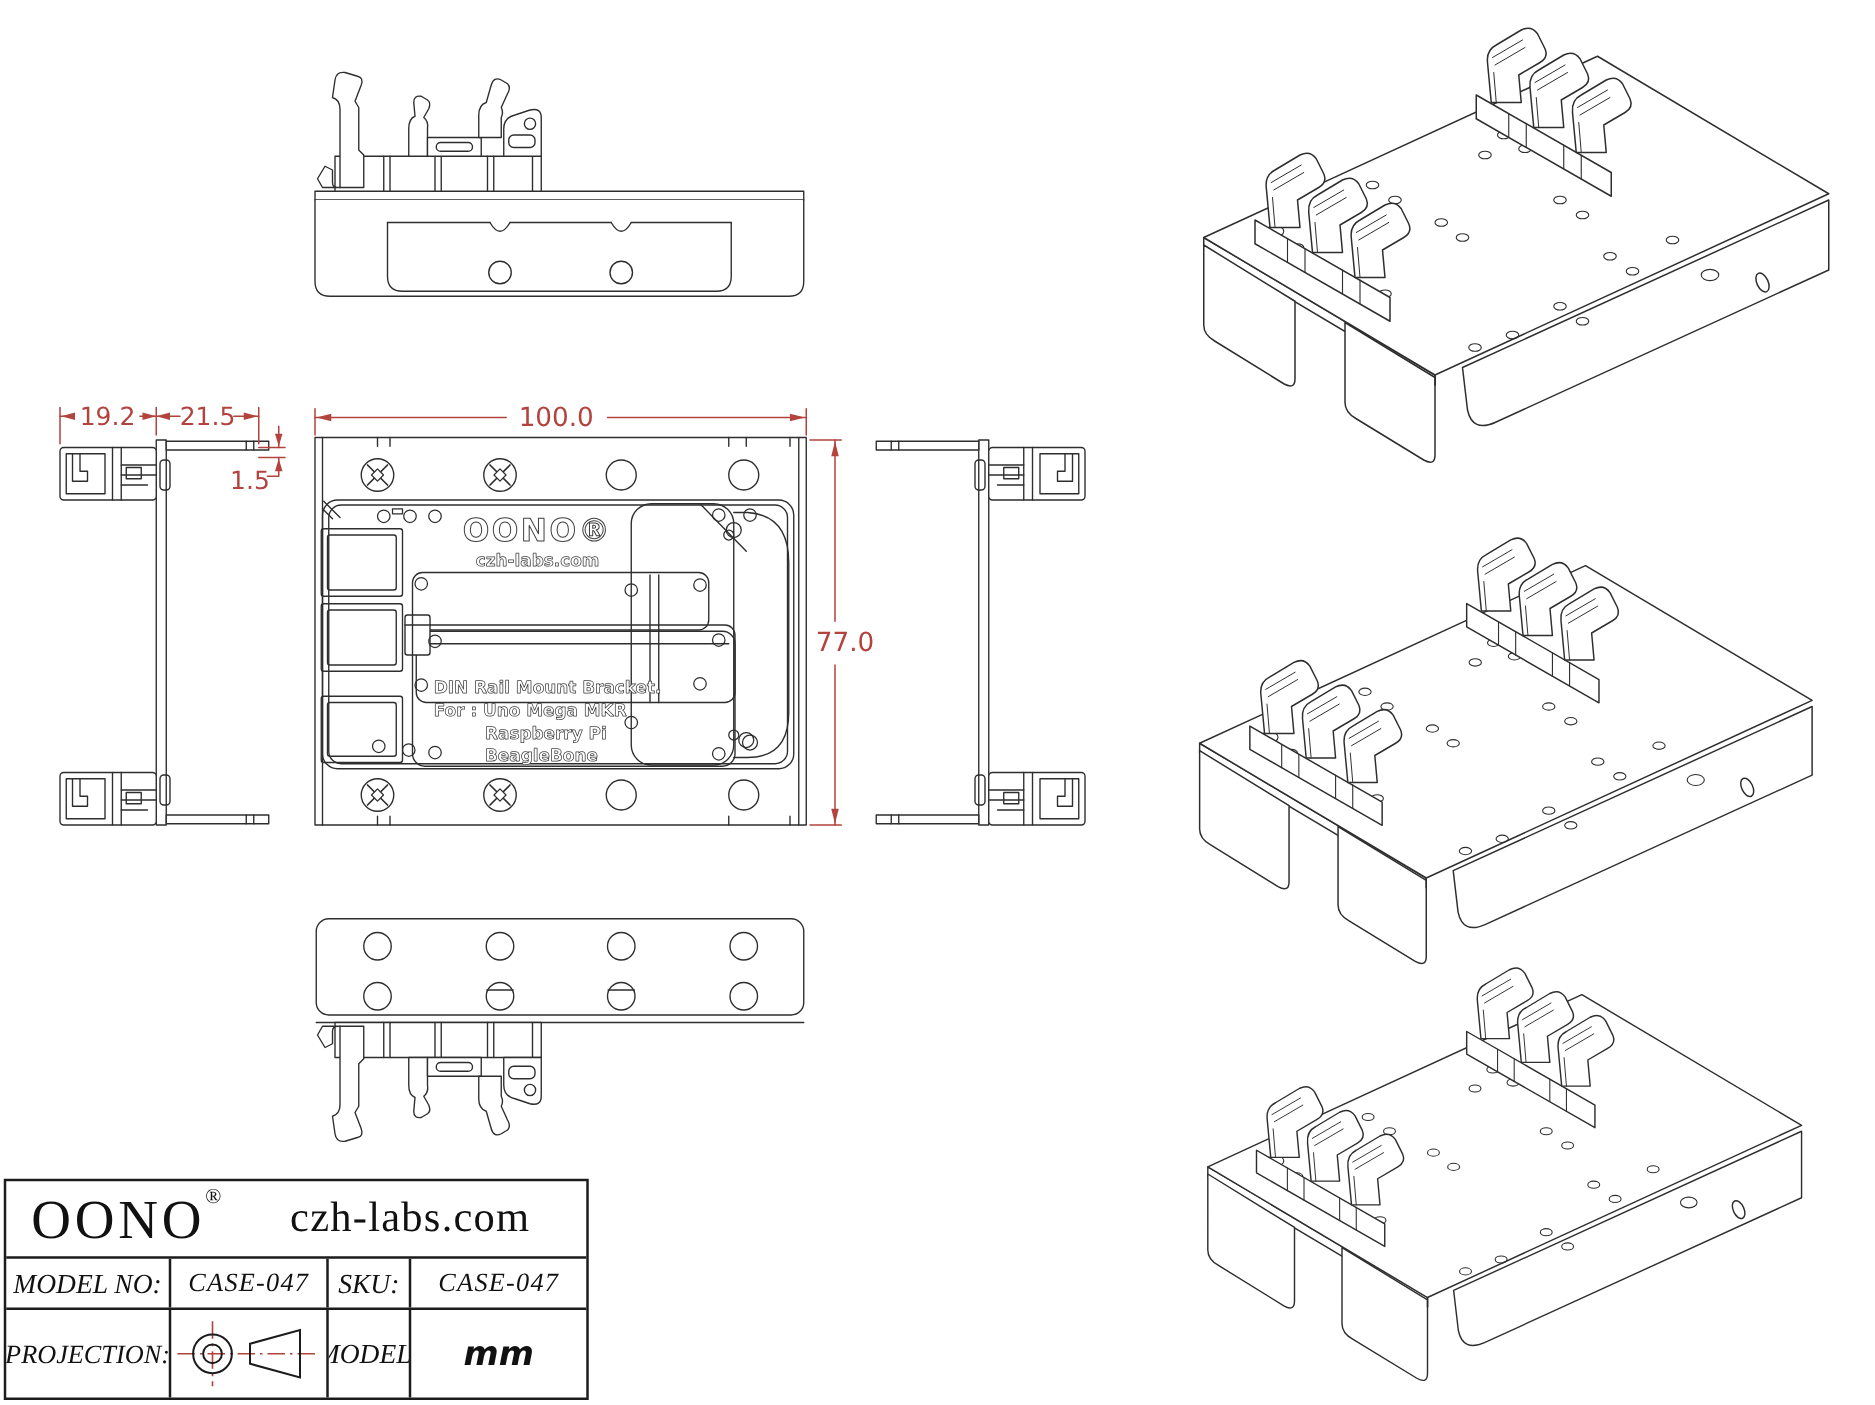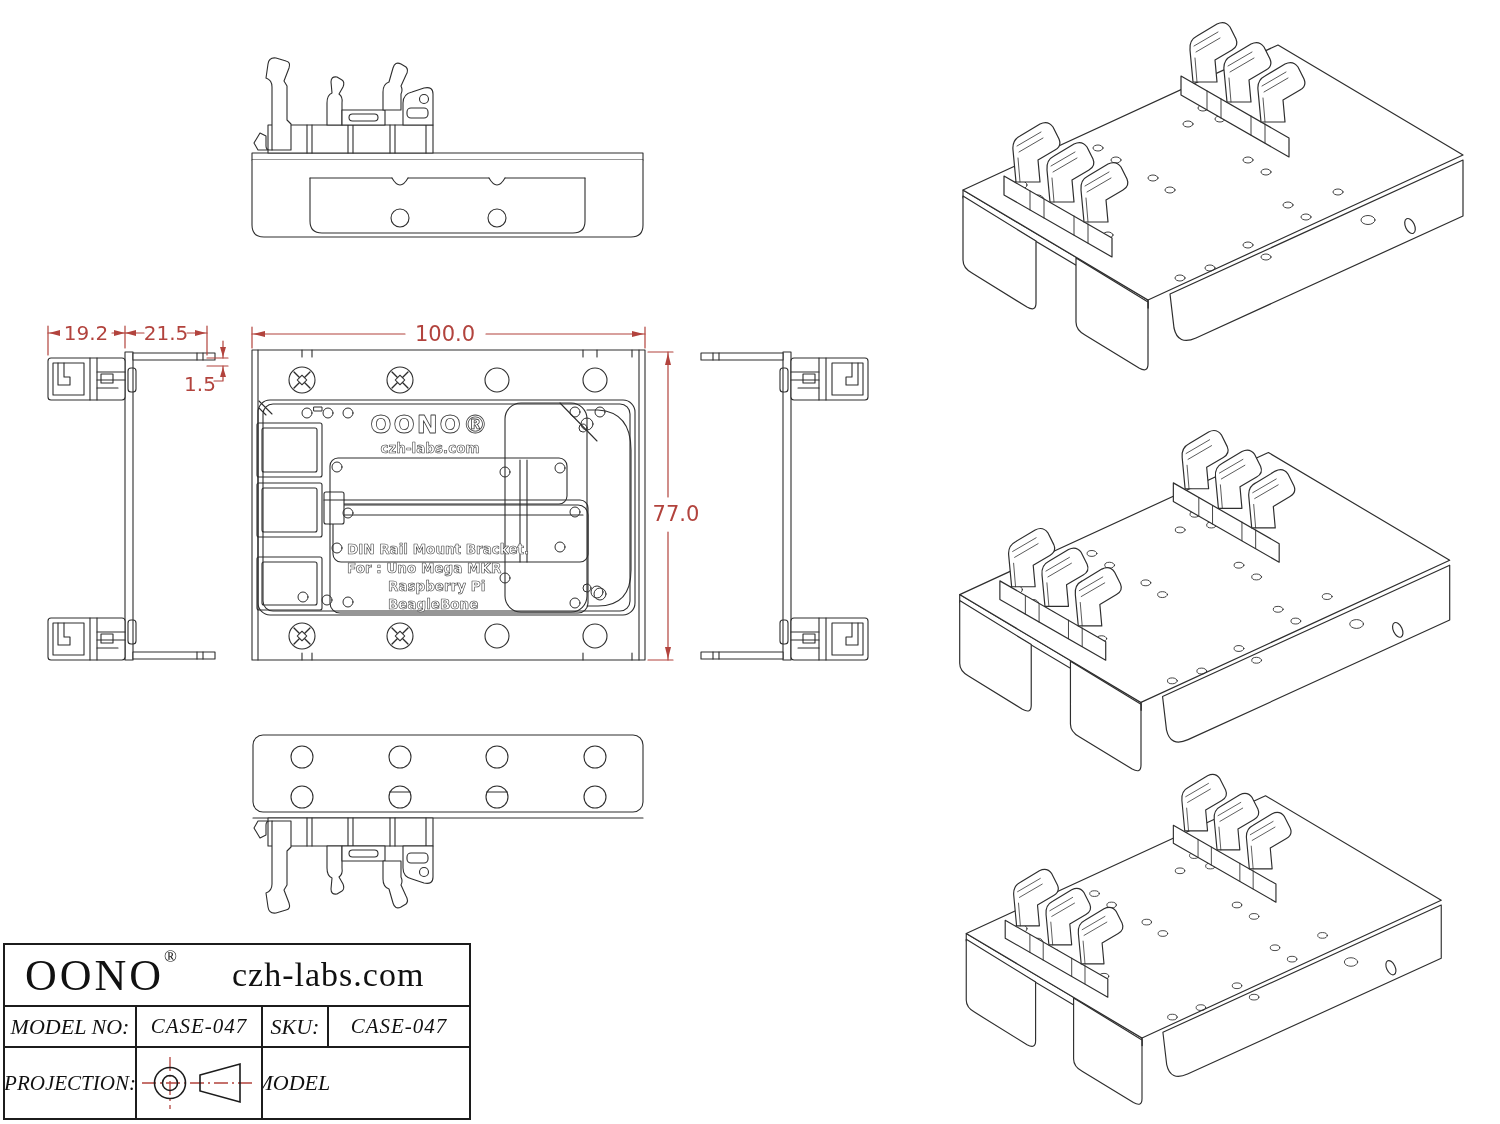--- a/index.html
+++ b/index.html
@@ -300,16 +300,17 @@
     <div class="tb-cell">
       <svg width="118" height="64" viewBox="0 0 118 64" fill="none">
         <path d="M2,32 H114" stroke="#b2433d" stroke-width="1.3" stroke-dasharray="14 4 2 4"></path>
         <path d="M30,6 V58" stroke="#b2433d" stroke-width="1.3" stroke-dasharray="14 4 2 4"></path>
         <circle cx="30" cy="32" r="15.5" stroke="#1c1c1c" stroke-width="1.6"></circle>
         <circle cx="30" cy="32" r="7.5" stroke="#1c1c1c" stroke-width="1.6"></circle>
         <path d="M60,24 L100,13 V51 L60,40 Z" stroke="#1c1c1c" stroke-width="1.6"></path>
       </svg>
     </div>
     <div class="tb-cell">MODEL:</div>
+    <div class="tb-cell tb-mm">mm</div>
   </div>
 </div>
 
 </div>
 
 </body></html>

